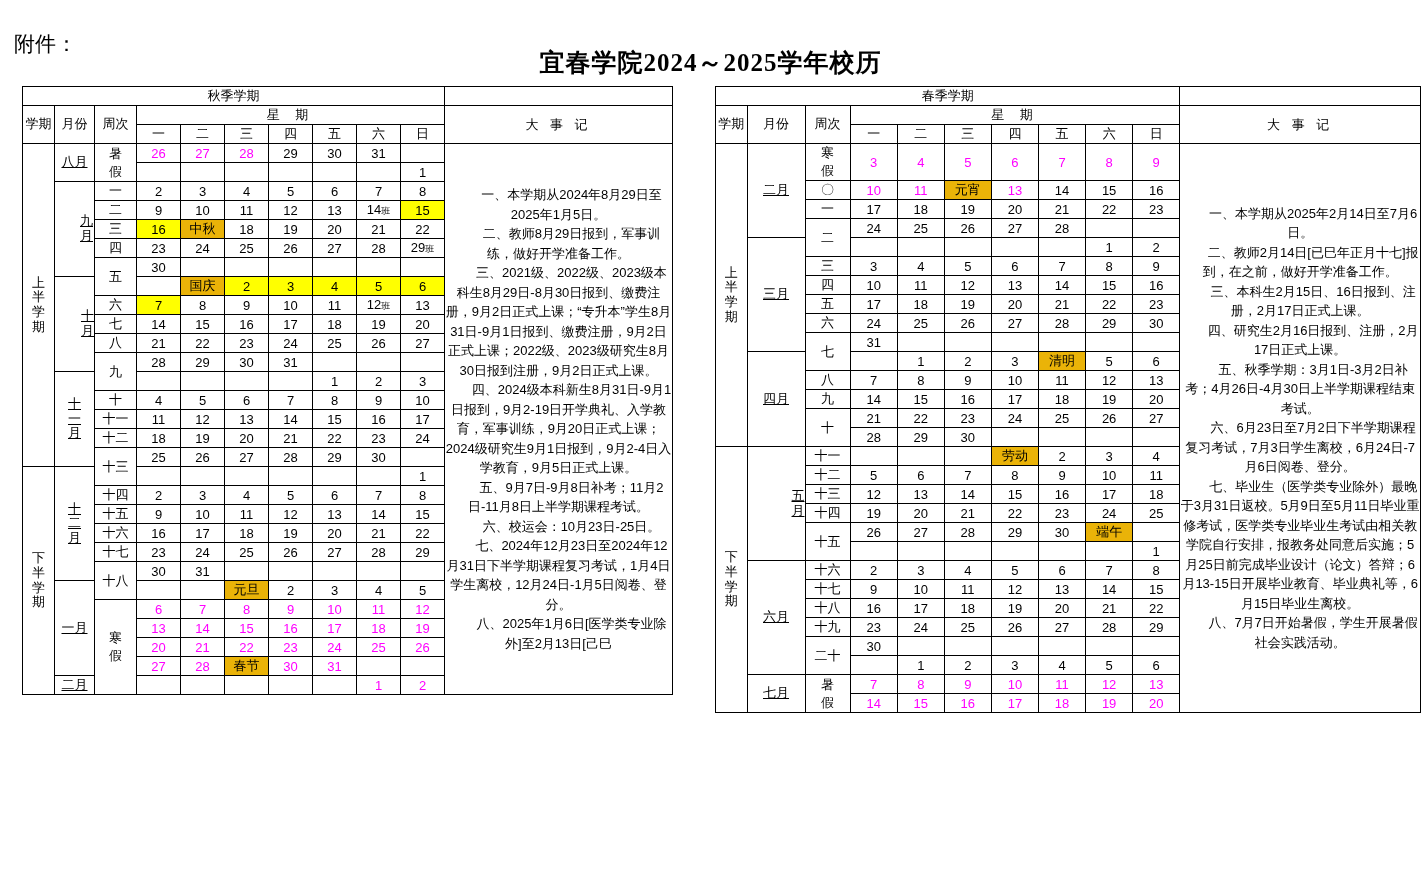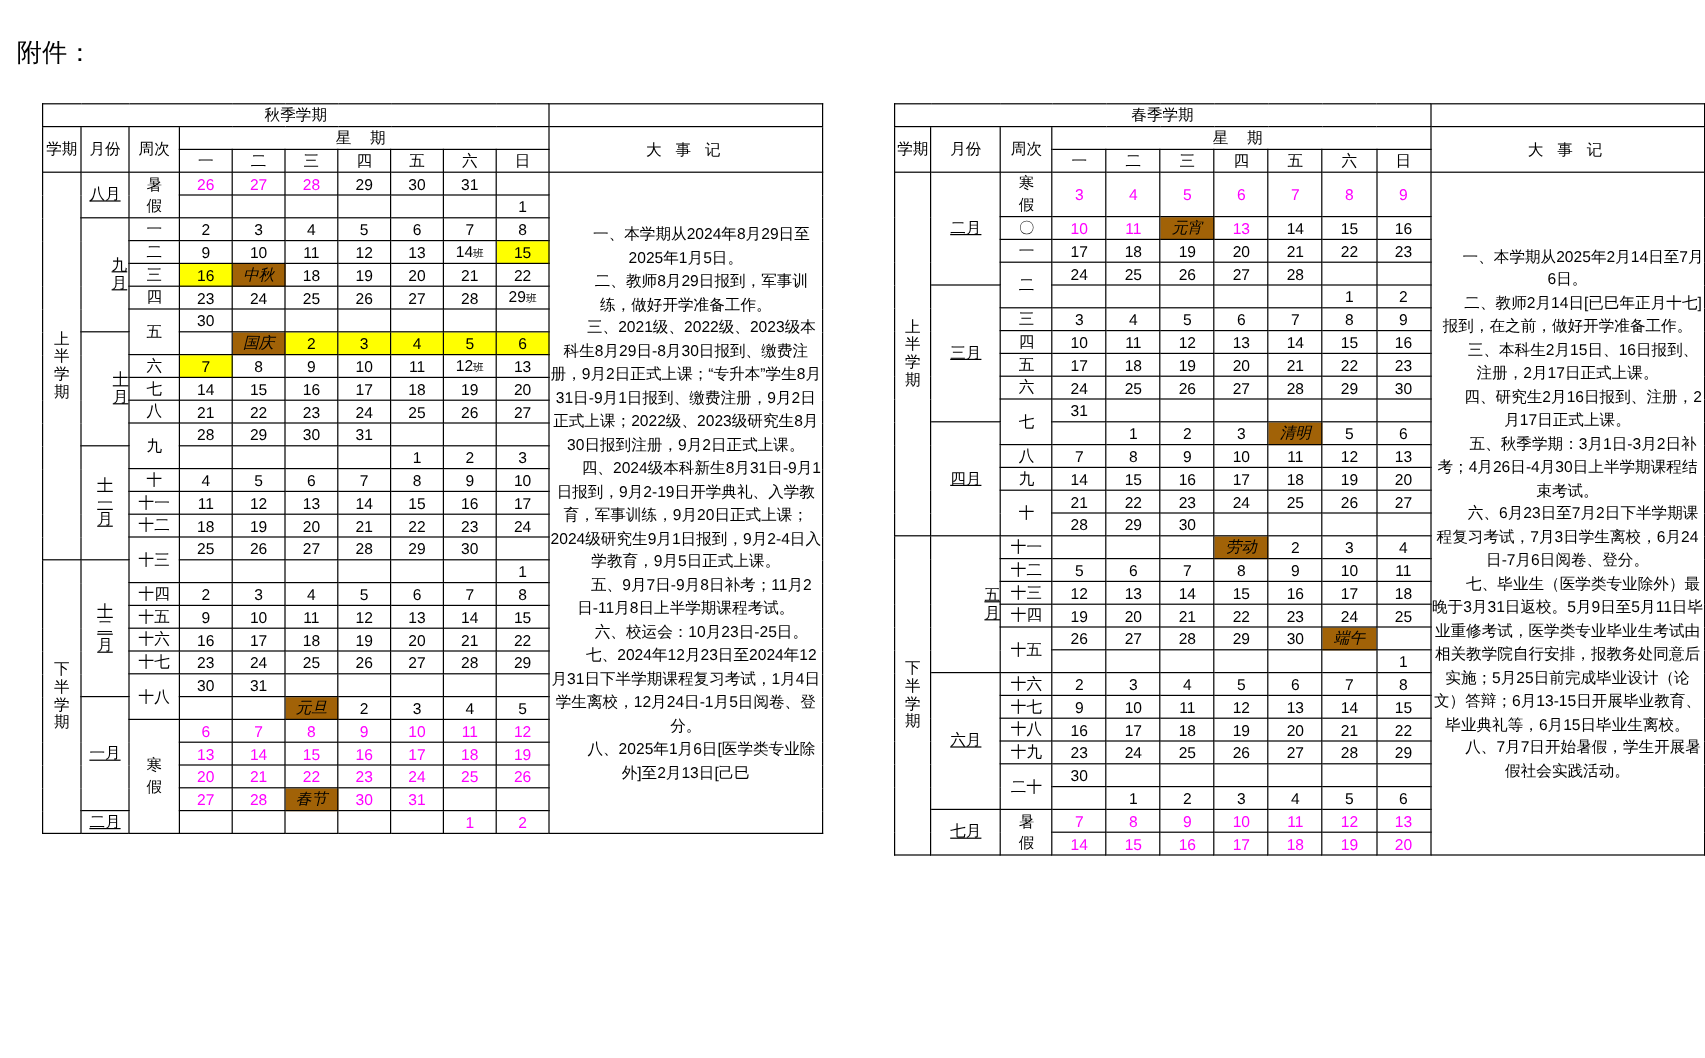--- a/index.html
+++ b/index.html
@@ -14,22 +14,22 @@
   .attach{
     position:absolute;left:14px;top:30px;
     font-size:21px;font-family:Liberation Serif, serif;font-weight:400;
   }
   .maintitle{
     position:absolute;left:0;top:46px;width:1421px;text-align:center;
     font-size:25px;font-weight:bold;letter-spacing:1px;
   }
   .sheet{position:absolute;top:86px;}
   .sheet.left{left:22px;}
-  .sheet.right{left:732px;}
-  table.cal{border-collapse:collapse;table-layout:fixed;margin-left:13px;}
+  .sheet.right{left:715px;}
+  table.cal{border-collapse:collapse;table-layout:fixed;}
   table.cal td,table.cal th{
     border:1px solid #000;
     font-size:13px;
     text-align:center;
     vertical-align:middle;
     padding:0;
     height:18px;
     font-family:"Liberation Sans",sans-serif;
     font-weight:normal;
   }
@@ -61,38 +61,39 @@
     font-family:"Liberation Serif",serif;
     font-size:15px;font-weight:bold;
     line-height:1.12;
   }
   .wk{
     font-family:"Liberation Serif",serif;
     font-size:14px;font-weight:bold;
   }
   .pink{color:#ff00ff;}
   .hl{background:#ffff00;}
-  .fest{background:#a16207;font-family:"Liberation Serif",serif;font-size:13px;font-weight:bold;font-style:italic;}
+  .fest{background:#eab308;font-family:"Liberation Serif",serif;font-size:13px;font-weight:bold;}
   .sup{font-size:9px;vertical-align:baseline;}
   .events{
     vertical-align:top;
     text-align:justify;
     padding:2px 5px 0 5px;
     font-family:"Liberation Serif",serif;
     font-size:14.5px;
     line-height:1.5;
   }
   .events p{margin:0;text-indent:2em;}
 </style>
 </head>
 <body>
 
 <div class="page">
 
   <div class="attach">附件：</div>
+  <div class="maintitle">宜春学院2024～2025学年校历</div>
 
   <div class="sheet left">
     <table class="cal">
       <colgroup>
         <col style="width:32px">
           <col style="width:38px">
           <col style="width:42px">
         <col style="width:44px">
           <col style="width:44px">
           <col style="width:44px">

